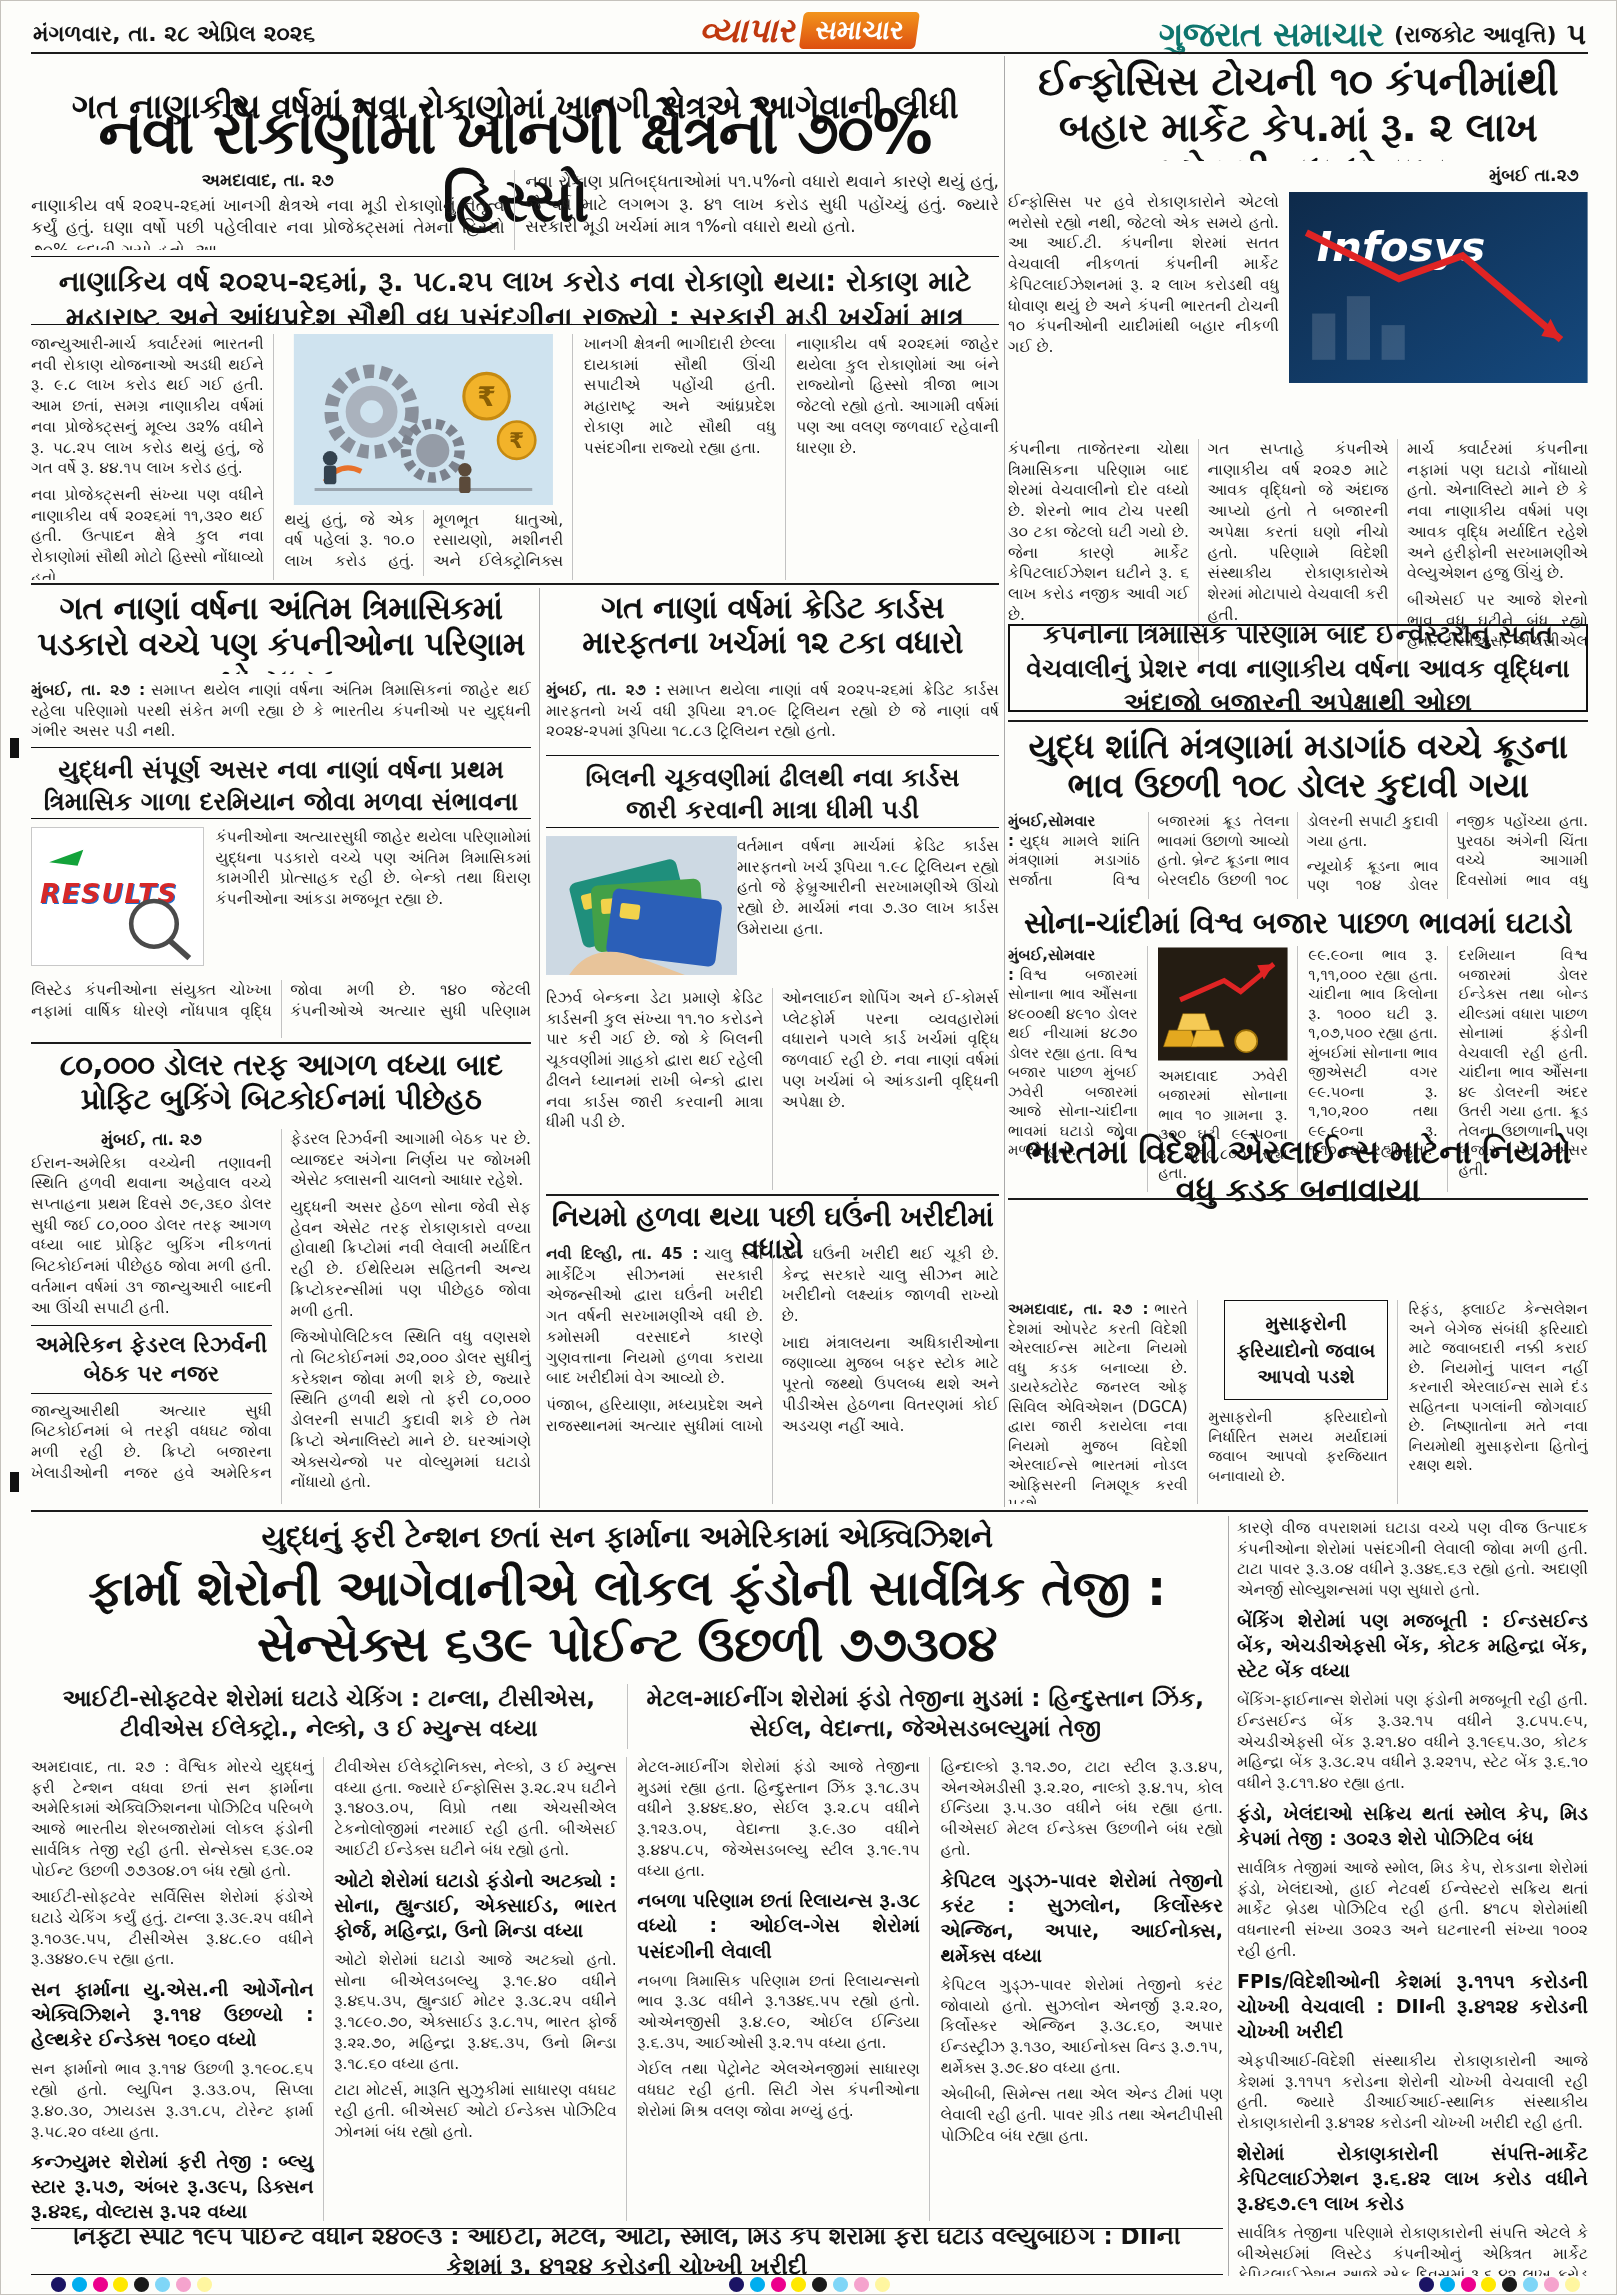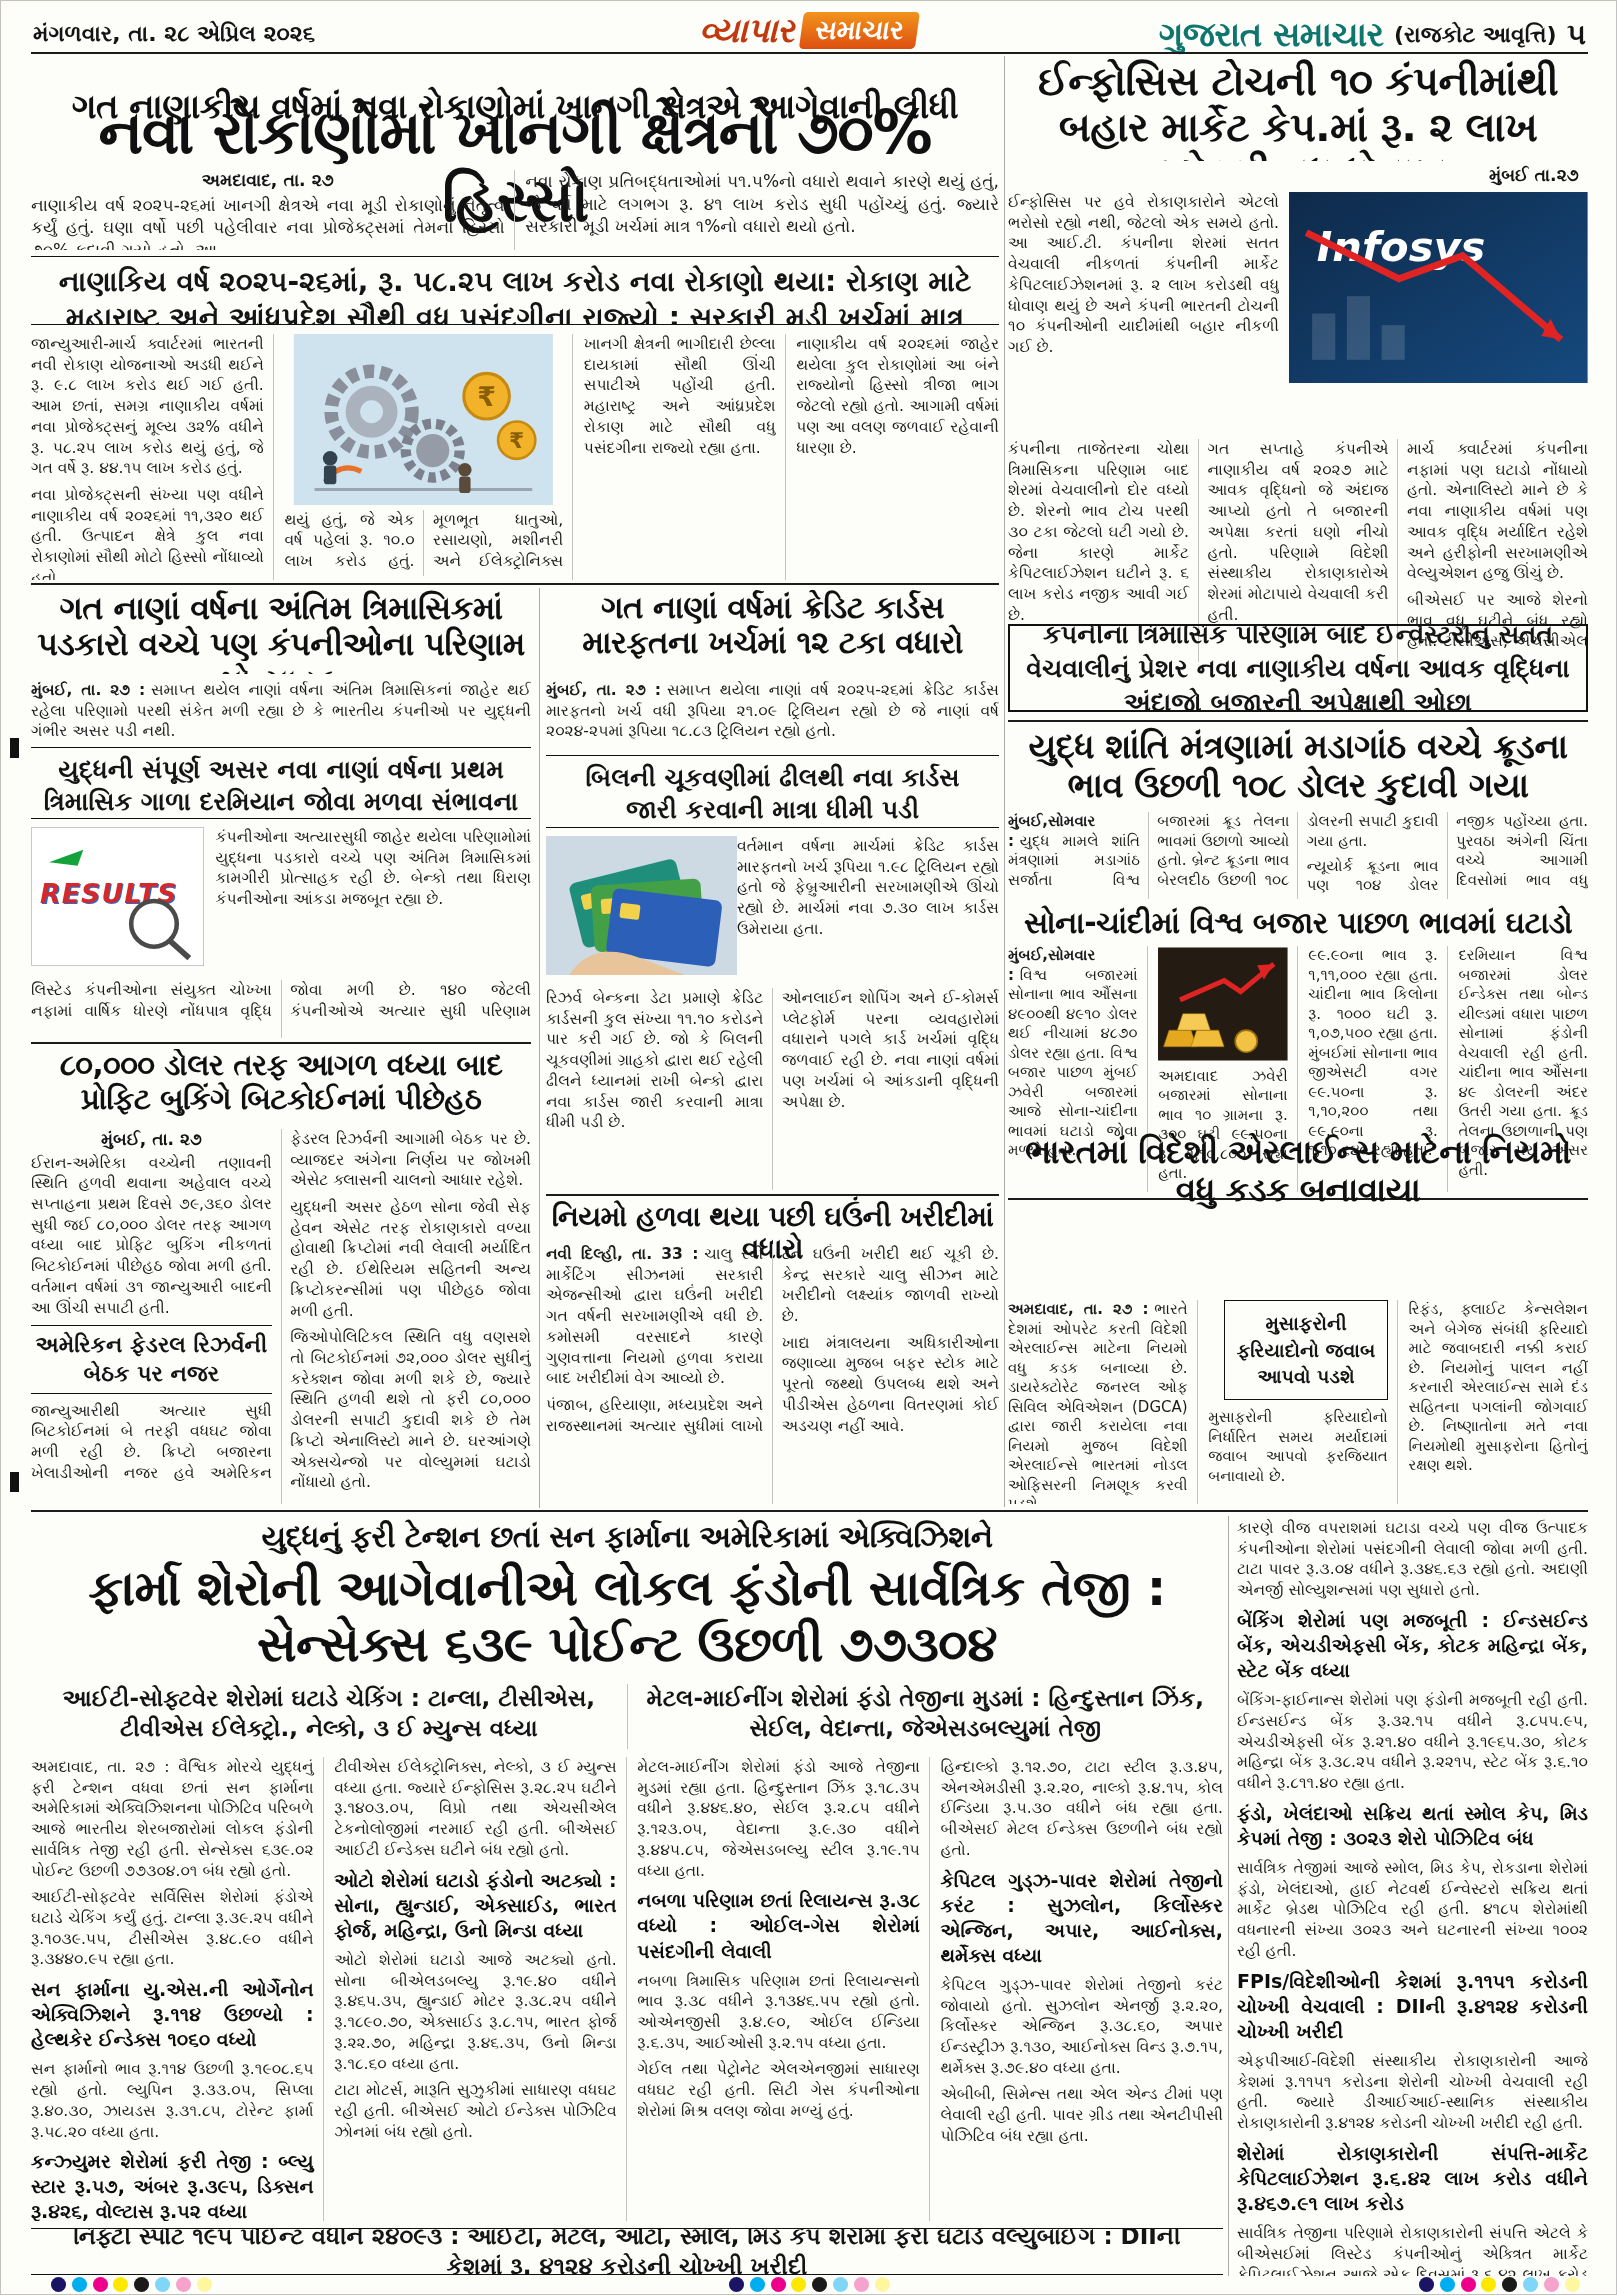--- a/index.html
+++ b/index.html
@@ -275,21 +275,21 @@
     </svg>
     <div class="clip body-t" style="flex:1;">વર્તમાન વર્ષના માર્ચમાં ક્રેડિટ કાર્ડસ મારફતનો ખર્ચ રૂપિયા ૧.૯૮ ટ્રિલિયન રહ્યો હતો જે ફેબ્રુઆરીની સરખામણીએ ઊંચો રહ્યો છે. માર્ચમાં નવા ૭.૩૦ લાખ કાર્ડસ ઉમેરાયા હતા.</div>
   </div>
   <div class="abs mc2 clip" style="left:545px;top:987px;width:453px;height:202px;">
     <p class="body-t">રિઝર્વ બેન્કના ડેટા પ્રમાણે ક્રેડિટ કાર્ડસની કુલ સંખ્યા ૧૧.૧૦ કરોડને પાર કરી ગઈ છે. જો કે બિલની ચૂકવણીમાં ગ્રાહકો દ્વારા થઈ રહેલી ઢીલને ધ્યાનમાં રાખી બેન્કો દ્વારા નવા કાર્ડસ જારી કરવાની માત્રા ધીમી પડી છે.</p>
     <p class="body-t">ઓનલાઈન શોપિંગ અને ઈ-કોમર્સ પ્લેટફોર્મ પરના વ્યવહારોમાં વધારાને પગલે કાર્ડ ખર્ચમાં વૃદ્ધિ જળવાઈ રહી છે. નવા નાણાં વર્ષમાં પણ ખર્ચમાં બે આંકડાની વૃદ્ધિની અપેક્ષા છે.</p>
   </div>
 
   <div class="abs center hl" style="left:545px;top:1200px;width:453px;font-size:28px;">નિયમો હળવા થયા પછી ઘઉંની ખરીદીમાં વધારો</div>
   <div class="abs mc2 clip" style="left:545px;top:1243px;width:453px;height:260px;">
-    <p class="body-t"><span class="dl">નવી દિલ્હી, તા. 33 :</span><span>ચાલુ રવી માર્કેટિંગ સીઝનમાં સરકારી એજન્સીઓ દ્વારા ઘઉંની ખરીદી ગત વર્ષની સરખામણીએ વધી છે. કમોસમી વરસાદને કારણે ગુણવત્તાના નિયમો હળવા કરાયા બાદ ખરીદીમાં વેગ આવ્યો છે.</span></p>
+    <p class="body-t"><span class="dl">નવી દિલ્હી, તા. 45 :</span><span>ચાલુ રવી માર્કેટિંગ સીઝનમાં સરકારી એજન્સીઓ દ્વારા ઘઉંની ખરીદી ગત વર્ષની સરખામણીએ વધી છે. કમોસમી વરસાદને કારણે ગુણવત્તાના નિયમો હળવા કરાયા બાદ ખરીદીમાં વેગ આવ્યો છે.</span></p>
     <p class="body-t">પંજાબ, હરિયાણા, મધ્યપ્રદેશ અને રાજસ્થાનમાં અત્યાર સુધીમાં લાખો ટન ઘઉંની ખરીદી થઈ ચૂકી છે. કેન્દ્ર સરકારે ચાલુ સીઝન માટે ખરીદીનો લક્ષ્યાંક જાળવી રાખ્યો છે.</p>
     <p class="body-t">ખાદ્ય મંત્રાલયના અધિકારીઓના જણાવ્યા મુજબ બફર સ્ટોક માટે પૂરતો જથ્થો ઉપલબ્ધ થશે અને પીડીએસ હેઠળના વિતરણમાં કોઈ અડચણ નહીં આવે.</p>
   </div>
 
   <div class="abs center hl" style="left:30px;top:1519px;width:1192px;font-size:30px;">યુદ્ધનું ફરી ટેન્શન છતાં સન ફાર્માના અમેરિકામાં એક્વિઝિશને</div>
   <div class="abs center hl clip" style="left:30px;top:1560px;width:1192px;height:118px;font-size:49px;letter-spacing:-0.6px;">ફાર્મા શેરોની આગેવાનીએ લોકલ ફંડોની સાર્વત્રિક તેજી : સેન્સેક્સ ૬૩૯ પોઈન્ટ ઉછળી ૭૭૩૦૪</div>
   <div class="abs clip" style="left:30px;top:1683px;width:1192px;height:65px;display:flex;">
     <div class="center" style="flex:1;border-right:1.2px solid #c2c2c2;padding:0 11.6px;font-size:23px;font-weight:800;line-height:1.3;">આઈટી-સોફ્ટવેર શેરોમાં ઘટાડે ચેકિંગ : ટાન્લા, ટીસીએસ, ટીવીએસ ઈલેક્ટ્રો., નેલ્કો, ૩ ઈ મ્યુન્સ વધ્યા</div>
     <div class="center" style="flex:1;padding:0 11.6px;font-size:23px;font-weight:800;line-height:1.3;">મેટલ-માઈનીંગ શેરોમાં ફંડો તેજીના મુડમાં : હિન્દુસ્તાન ઝિંક, સેઈલ, વેદાન્તા, જેએસડબલ્યુમાં તેજી</div>
   </div>

